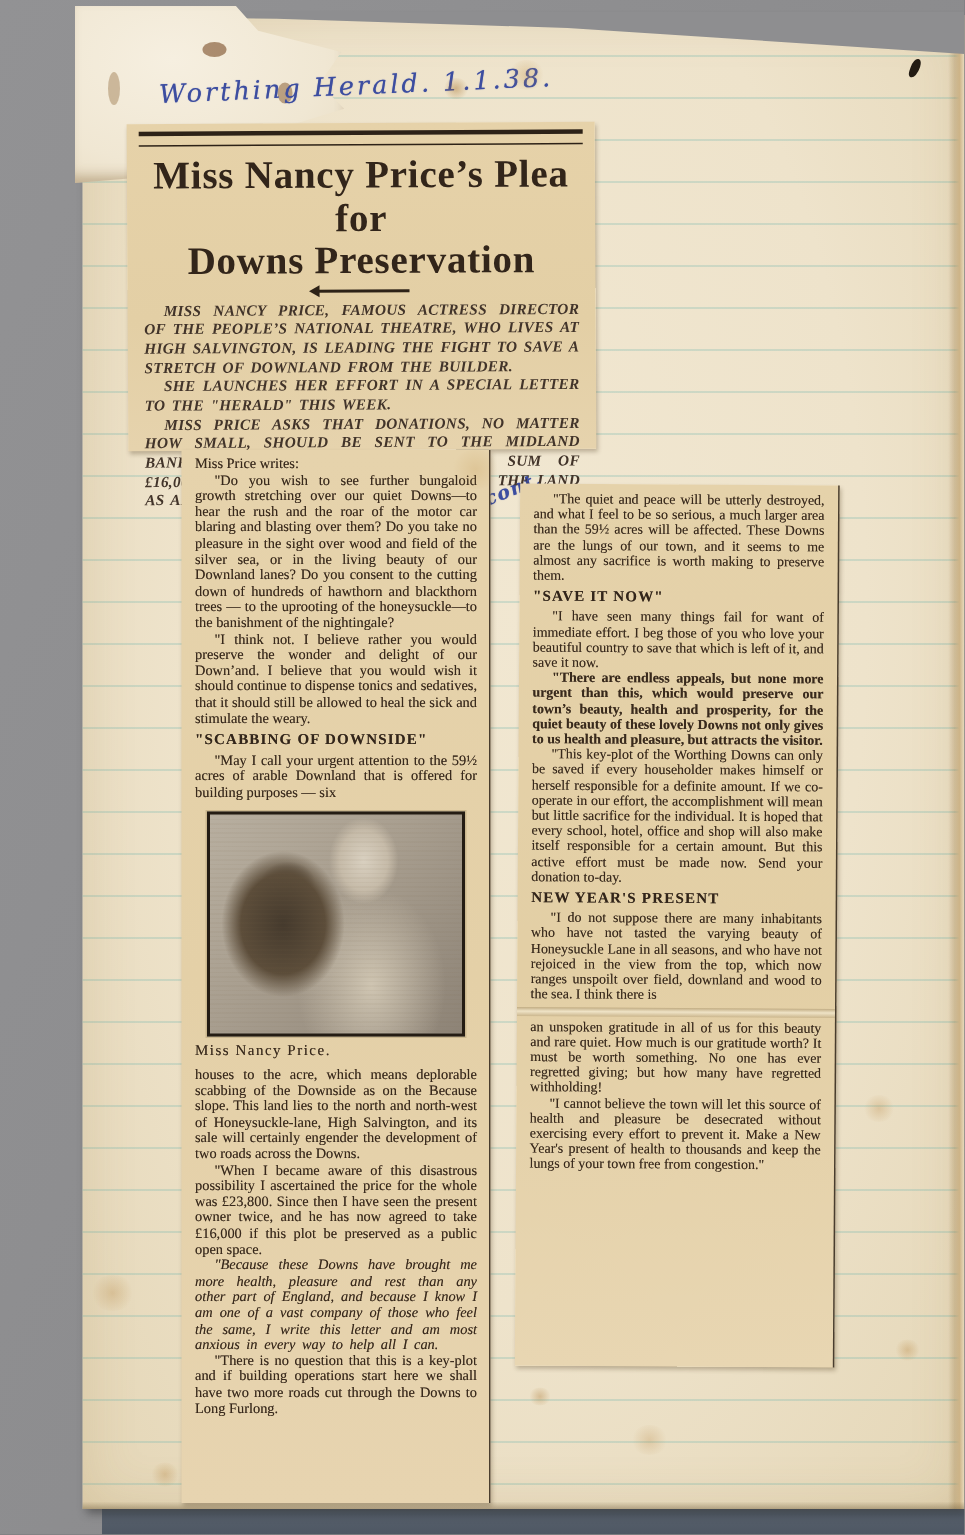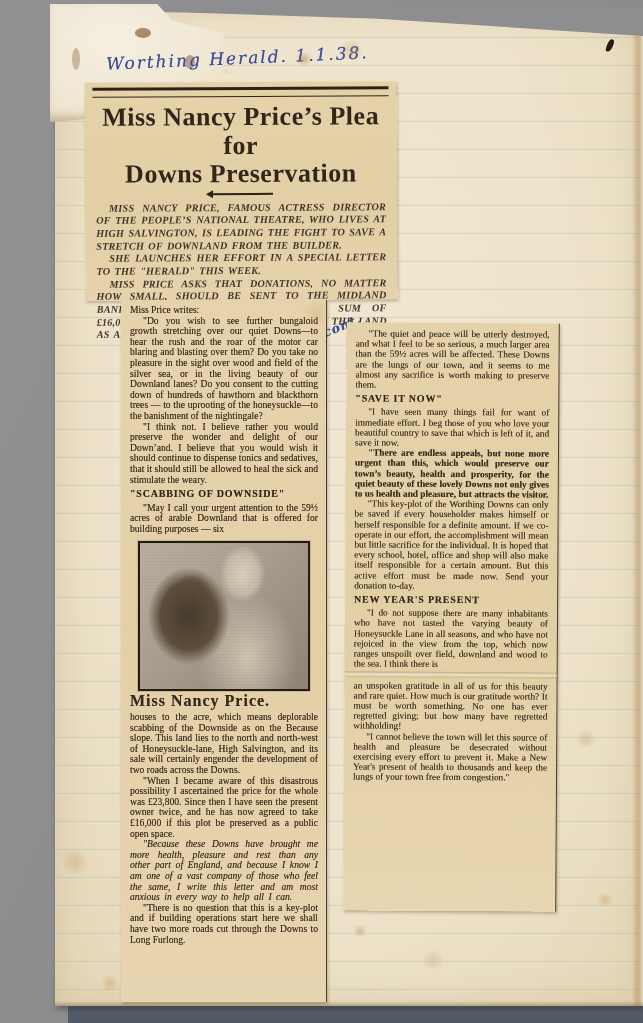--- a/index.html
+++ b/index.html
@@ -78,21 +78,21 @@
         background-color:#a39a8c;
         background-image:
           radial-gradient(ellipse 32px 40px at 61% 21%, #d9d0c0 0%, #c6bba9 50%, rgba(198,187,169,0) 72%),
           radial-gradient(ellipse 14px 8px at 59% 15%, #7d7264 0%, rgba(125,114,100,0) 80%),
           radial-gradient(ellipse 54px 64px at 29% 50%, #453a2d 0%, #5c4d3a 52%, rgba(92,77,58,0) 76%),
           radial-gradient(ellipse 22px 17px at 31% 31%, #2c241b 0%, rgba(44,36,27,0) 82%),
           radial-gradient(ellipse 66px 86px at 64% 78%, #cfc5b2 0%, rgba(207,197,178,0) 75%),
           linear-gradient(135deg,#b8afa0 0%,#a89e8f 45%,#8d8376 100%);}
   .photo-grain{position:absolute;inset:0;
         background:repeating-linear-gradient(180deg, rgba(120,100,70,.06) 0 1px, rgba(0,0,0,0) 1px 3px);}
-  .caption{font-weight:bold;text-align:center;font-size:16px;letter-spacing:1px;margin:2px 0 5px 0 !important;text-indent:0 !important;}
+  .caption{font-weight:normal;text-align:center;font-size:10px;letter-spacing:1px;margin:2px 0 5px 0 !important;text-indent:0 !important;}
   
   .stain{position:absolute;border-radius:50%;pointer-events:none;}
 </style>
 </head>
 <body>
 
 <div class="scene">
 
   <div class="desk-strip"></div>
 

